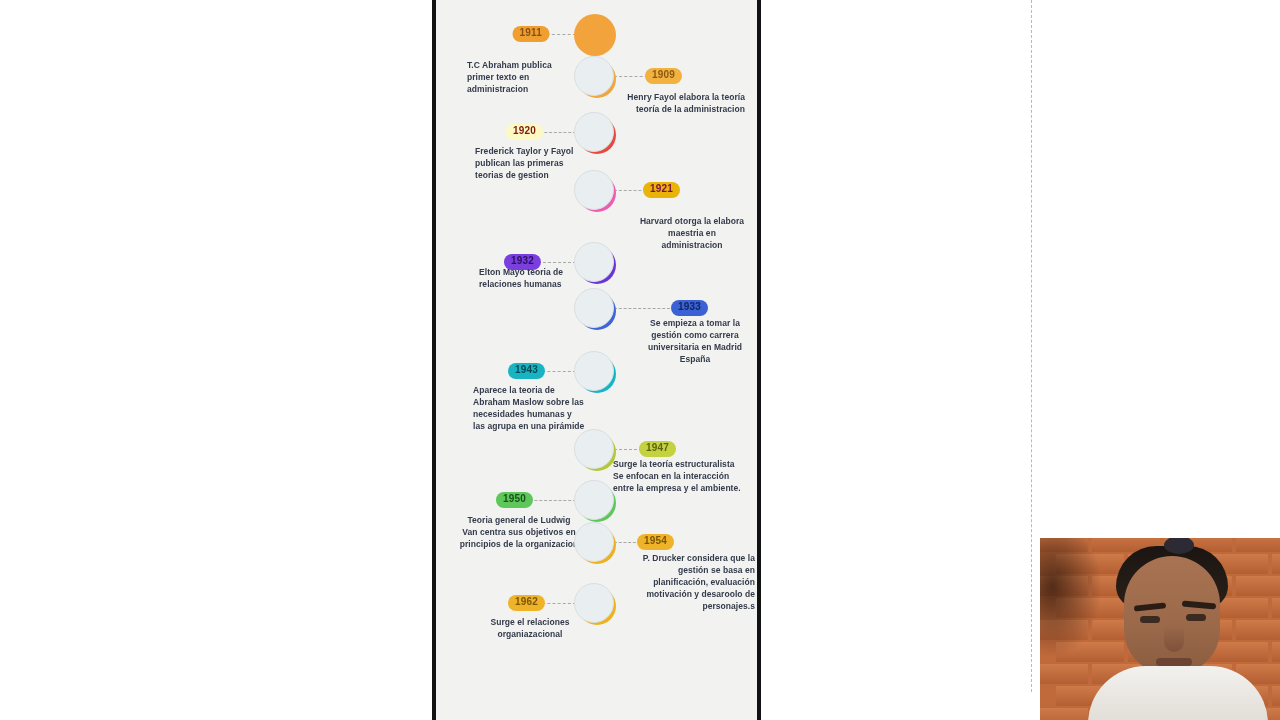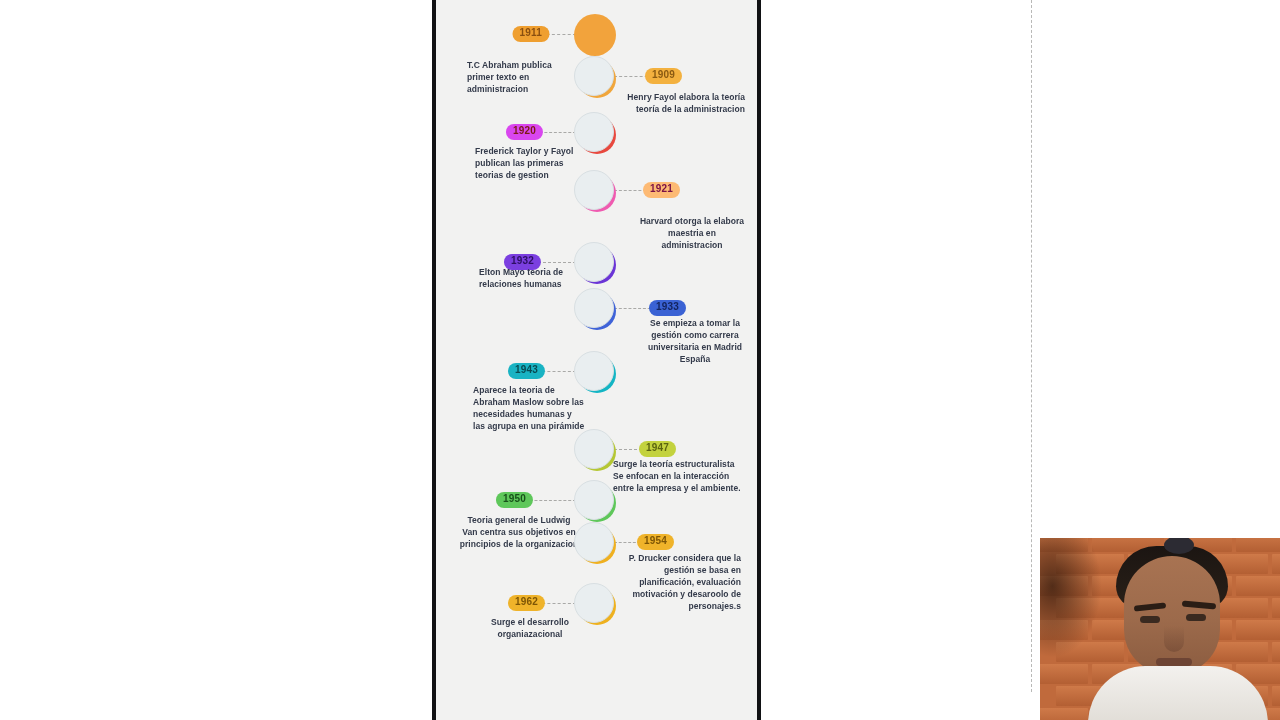--- a/index.html
+++ b/index.html
@@ -151,48 +151,48 @@
           </div>
           <div class="year right" style="background: rgb(243, 177, 63); color: rgb(138, 90, 18); left: 50px;">1909</div>
           <div class="caption al-right" style="left: 28px; top: 14px; width: 122px;">Henry Fayol elabora la teoría teoría de la administracion</div>
         </div>
         <div class="node" style="left: 159px; top: 133px;">
           <div class="connector left" style="width: 46px;"></div>
           <div class="circle-wrap">
             <div class="c-back" style="background: rgb(232, 73, 63);"></div>
             <div class="c-front"></div>
           </div>
-          <div class="year left" style="background: #d946ef; color: rgb(124, 26, 20); left: -52px;">1920</div>
+          <div class="year left" style="background: #fef9c3; color: rgb(124, 26, 20); left: -52px;">1920</div>
           <div class="caption al-left" style="left: -120px; top: 12px; width: 104px;">Frederick Taylor y Fayol publican las primeras teorias de gestion</div>
         </div>
         <div class="node" style="left: 159px; top: 191px;">
           <div class="connector right" style="width: 42px;"></div>
           <div class="circle-wrap">
             <div class="c-back" style="background: rgb(239, 91, 176);"></div>
             <div class="c-front"></div>
           </div>
-          <div class="year right" style="background: #fdba74; color: rgb(122, 16, 70); left: 48px;">1921</div>
+          <div class="year right" style="background: #eab308; color: rgb(122, 16, 70); left: 48px;">1921</div>
           <div class="caption al-center" style="left: 44px; top: 24px; width: 106px;">Harvard otorga la elabora maestria en administracion</div>
         </div>
         <div class="node" style="left: 159px; top: 263px;">
           <div class="connector left" style="width: 48px;"></div>
           <div class="circle-wrap">
             <div class="c-back" style="background: rgb(107, 53, 214);"></div>
             <div class="c-front"></div>
           </div>
           <div class="year left" style="background: rgb(123, 63, 224); color: rgb(45, 15, 99); left: -54px;">1932</div>
           <div class="caption al-left" style="left: -116px; top: 3px; width: 100px;">Elton Mayo teoria de relaciones humanas</div>
         </div>
         <div class="node" style="left: 159px; top: 309px;">
           <div class="connector right" style="width: 56px;"></div>
           <div class="circle-wrap">
             <div class="c-back" style="background: rgb(63, 99, 216);"></div>
             <div class="c-front"></div>
           </div>
-          <div class="year right" style="background: rgb(58, 98, 212); color: rgb(19, 36, 94); left: 54px;">1933</div>
+          <div class="year right" style="background: rgb(58, 98, 212); color: rgb(19, 36, 94); left: 76px;">1933</div>
           <div class="caption al-center" style="left: 50px; top: 8px; width: 100px;">Se empieza a tomar la gestión como carrera  universitaria en Madrid España</div>
         </div>
         <div class="node" style="left: 159px; top: 372px;">
           <div class="connector left" style="width: 44px;"></div>
           <div class="circle-wrap">
             <div class="c-back" style="background: rgb(20, 181, 196);"></div>
             <div class="c-front"></div>
           </div>
           <div class="year left" style="background: rgb(25, 179, 195); color: rgb(8, 74, 82); left: -50px;">1943</div>
           <div class="caption al-left" style="left: -122px; top: 12px; width: 112px;">Aparece la teoria de Abraham Maslow sobre las necesidades humanas  y las agrupa en una pirámide</div>
@@ -215,30 +215,30 @@
           <div class="year left" style="background: rgb(94, 199, 90); color: rgb(24, 82, 26); left: -62px;">1950</div>
           <div class="caption al-center" style="left: -136px; top: 13px; width: 120px;">Teoria general de Ludwig Van centra sus objetivos en principios de la organizacion</div>
         </div>
         <div class="node" style="left: 159px; top: 543px;">
           <div class="connector right" style="width: 36px;"></div>
           <div class="circle-wrap">
             <div class="c-back" style="background: rgb(239, 176, 32);"></div>
             <div class="c-front"></div>
           </div>
           <div class="year right" style="background: rgb(239, 179, 42); color: rgb(125, 85, 5); left: 42px;">1954</div>
-          <div class="caption al-right" style="left: 20px; top: 9px; width: 126px;">P. Drucker considera que la gestión se basa en planificación, evaluación motivación y desaroolo de personajes.s</div>
+          <div class="caption al-right" style="left: 34px; top: 9px; width: 126px;">P. Drucker considera que la gestión se basa en planificación, evaluación motivación y desaroolo de personajes.s</div>
         </div>
         <div class="node" style="left: 159px; top: 604px;">
           <div class="connector left" style="width: 44px;"></div>
           <div class="circle-wrap">
             <div class="c-back" style="background: rgb(238, 177, 31);"></div>
             <div class="c-front"></div>
           </div>
           <div class="year left" style="background: rgb(239, 179, 42); color: rgb(125, 85, 5); left: -50px;">1962</div>
-          <div class="caption al-center" style="left: -116px; top: 12px; width: 102px;">Surge el desarrollo organiazacional</div>
+          <div class="caption al-center" style="left: -116px; top: 12px; width: 102px;">Surge el relaciones organiazacional</div>
         </div>
       </div>
   </div>
 
   <div id="webcam">
     <div class="brick-wall">
       <div class="mortar" id="bricks">
           <div class="brick-row" style="top: -6px;">
             <div class="brick" style="left: 0px; width: 68px;"></div>
             <div class="brick" style="left: 72px; width: 68px;"></div>

